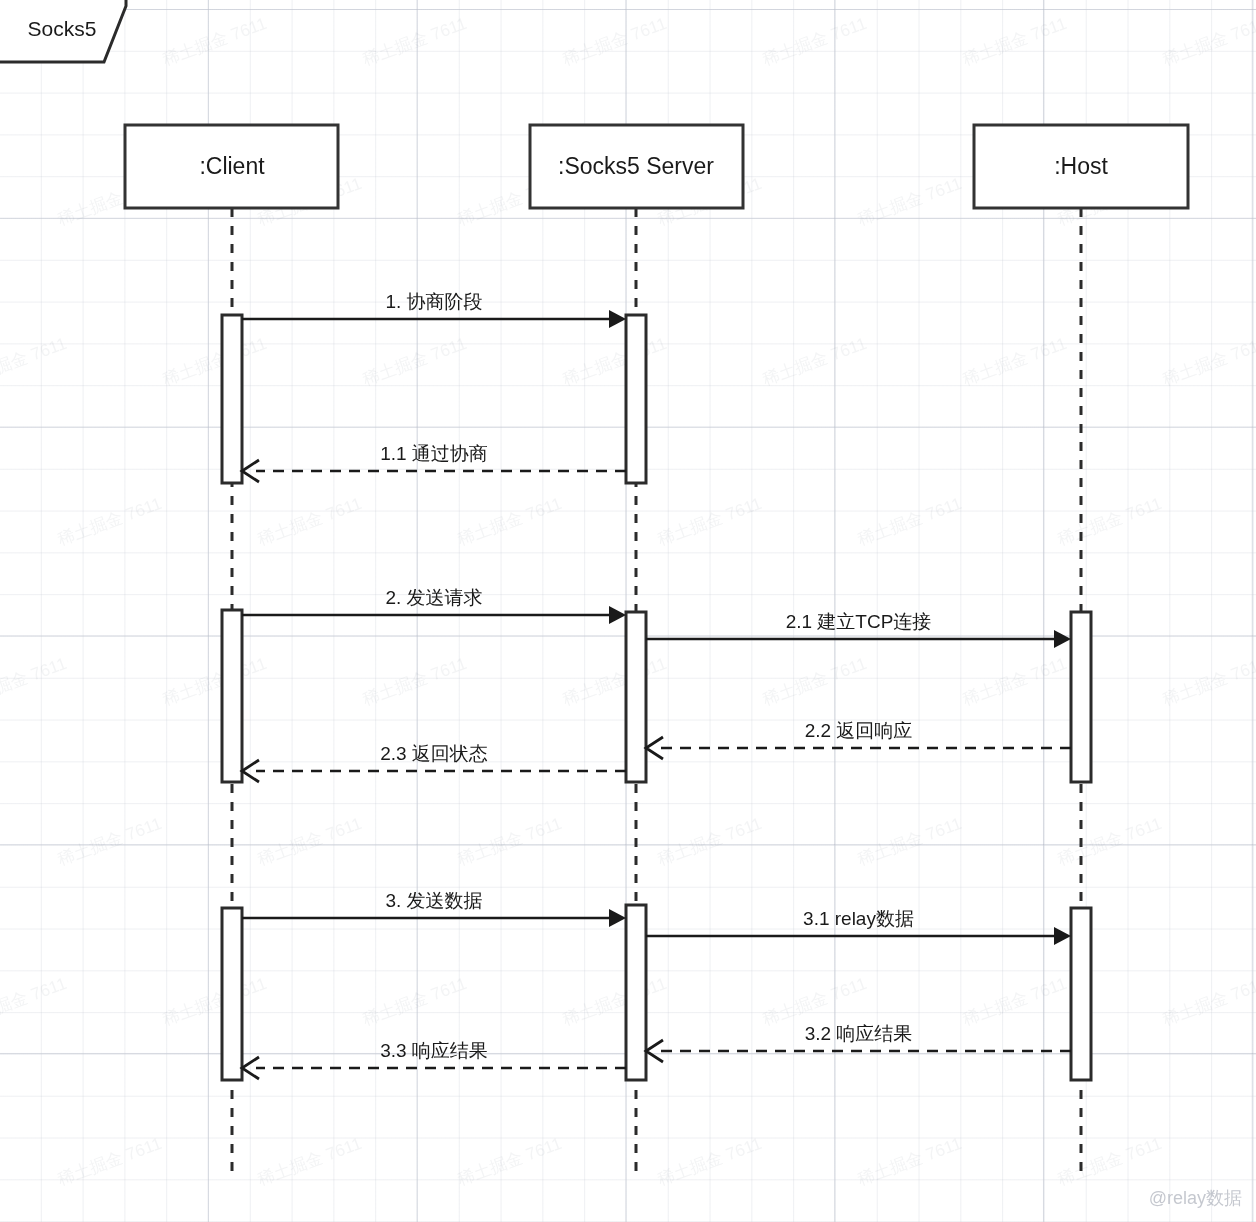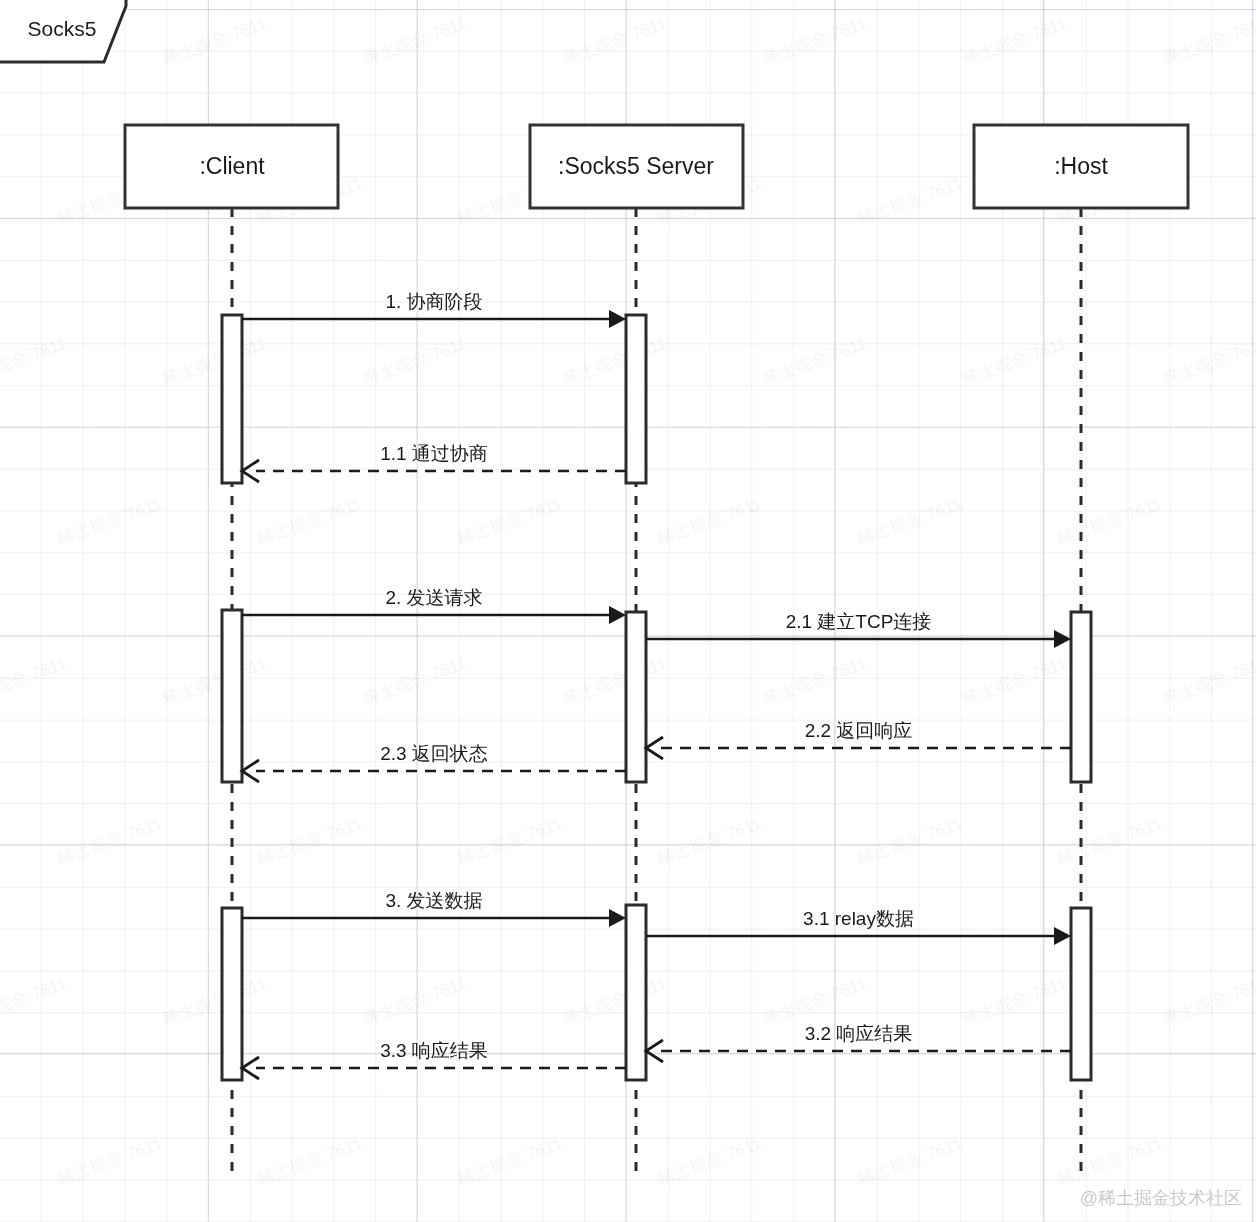--- a/index.html
+++ b/index.html
@@ -273,14 +273,14 @@
         </g>
         <g>
           <line x1="626" y1="1068" x2="256" y2="1068" class="msg-dashed"></line>
           <path d="M 259 1057 L 242 1068 L 259 1079" class="arrowhead-open"></path>
           <text x="434" y="1057" class="msg-label">3.3 响应结果</text>
         </g>
       </g>
 
   </svg>
 
-  <div class="corner-watermark">@稀土掘金技术社区</div>
+  <div class="corner-watermark">@relay数据</div>
 </div>
 
 </body></html>

